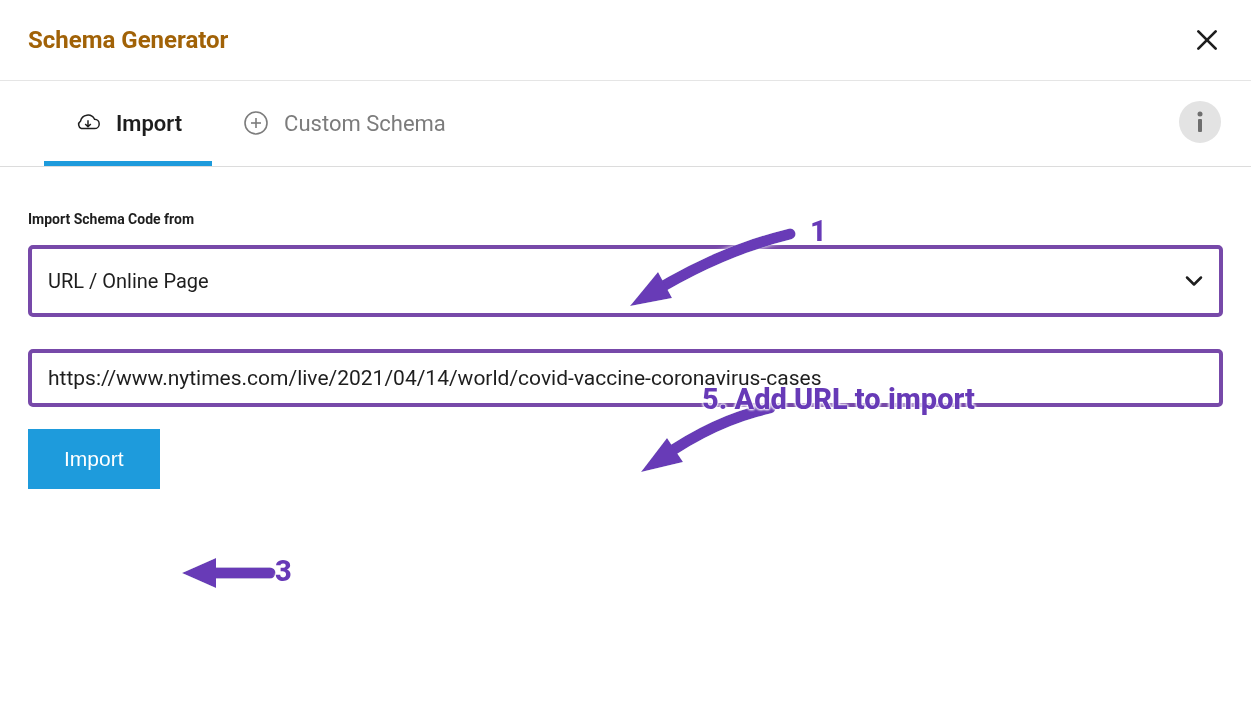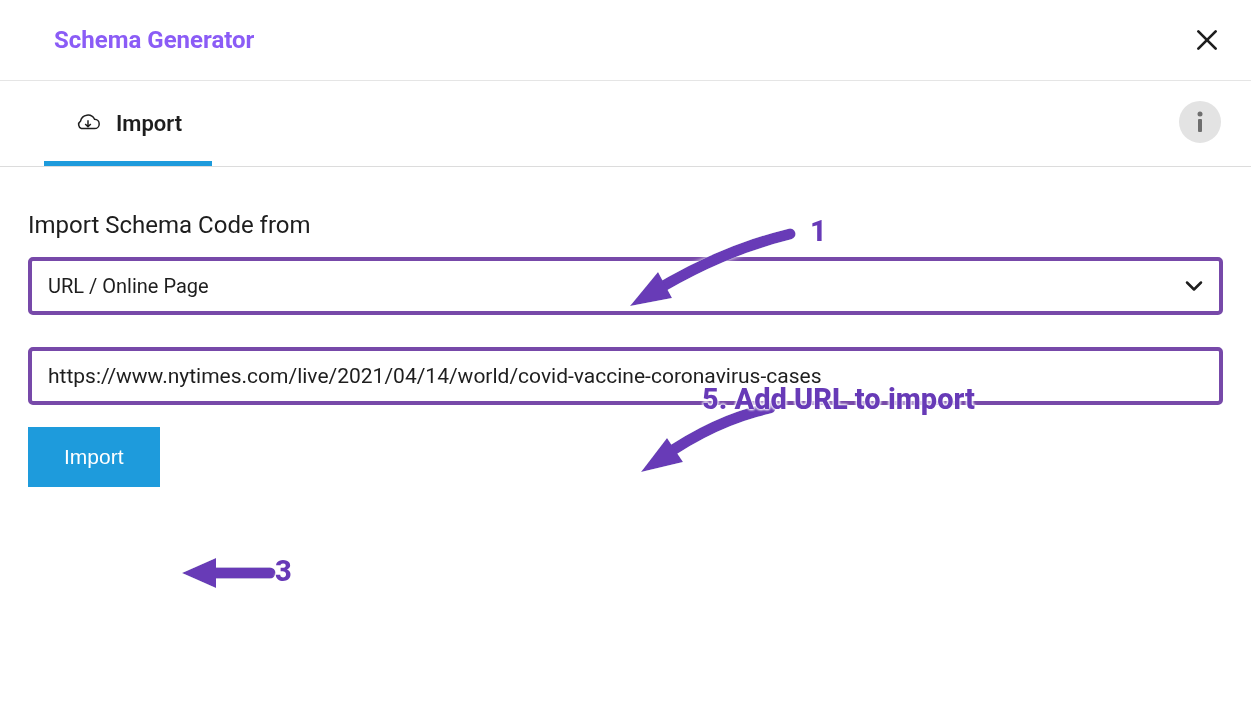--- a/index.html
+++ b/index.html
@@ -17,22 +17,21 @@
     .header {
       display: flex;
       justify-content: space-between;
       align-items: center;
       padding: 24px 28px;
       border-bottom: 1px solid #e5e5e5;
     }
     .header-title {
       font-size: 24px;
       font-weight: 700;
-      color: #8b5cf6;
-      margin-left: 26px;
+      color: #a16207;
     }
     .close-btn {
       cursor: pointer;
       display: flex;
       align-items: center;
       justify-content: center;
       width: 32px;
       height: 32px;
     }
     .tabs-row {
@@ -77,35 +76,35 @@
       display: flex;
       align-items: center;
       justify-content: center;
       cursor: pointer;
     }
     .main {
       padding: 44px 28px 28px 28px;
       position: relative;
     }
     .field-label {
-      font-size: 24px;
-      font-weight: 400;
+      font-size: 14px;
+      font-weight: 700;
       color: #1e1e1e;
       margin-bottom: 18px;
     }
     .select-wrapper, .input-wrapper {
       border: 4px solid #7749a9;
       border-radius: 5px;
       margin-bottom: 32px;
       position: relative;
       background: #ffffff;
     }
     .select-field {
       width: 100%;
-      height: 50px;
+      height: 64px;
       padding: 0 16px;
       font-size: 20px;
       color: #1e1e1e;
       background: transparent;
       border: none;
       outline: none;
       appearance: none;
       display: flex;
       align-items: center;
     }
@@ -176,20 +175,30 @@
   <div class="tab active">
     <span class="tab-icon">
       <svg width="30" height="24" viewBox="0 0 30 24" fill="none" stroke="#1e1e1e" stroke-width="1.6">
         <path d="M22 18 a5 5 0 0 0 0-10 a8 8 0 0 0 -15 2 a4.5 4.5 0 0 0 1 8 Z"></path>
         <path d="M15 9 v7 M12 13 l3 3 l3-3"></path>
       </svg>
     </span>
     <span>Import</span>
   </div>
 
+  <div class="tab">
+    <span class="tab-icon">
+      <svg width="26" height="26" viewBox="0 0 26 26" fill="none" stroke="#7c7c7c" stroke-width="1.6">
+        <circle cx="13" cy="13" r="11"></circle>
+        <line x1="13" y1="8" x2="13" y2="18"></line>
+        <line x1="8" y1="13" x2="18" y2="13"></line>
+      </svg>
+    </span>
+    <span>Custom Schema</span>
+  </div>
 
   <div class="info-btn">
     <svg width="10" height="24" viewBox="0 0 10 24" fill="#6e6e6e">
       <circle cx="5" cy="4" r="2.5"></circle>
       <rect x="3" y="9" width="4" height="13" rx="1"></rect>
     </svg>
   </div>
 </div>
 
 <div class="main">

